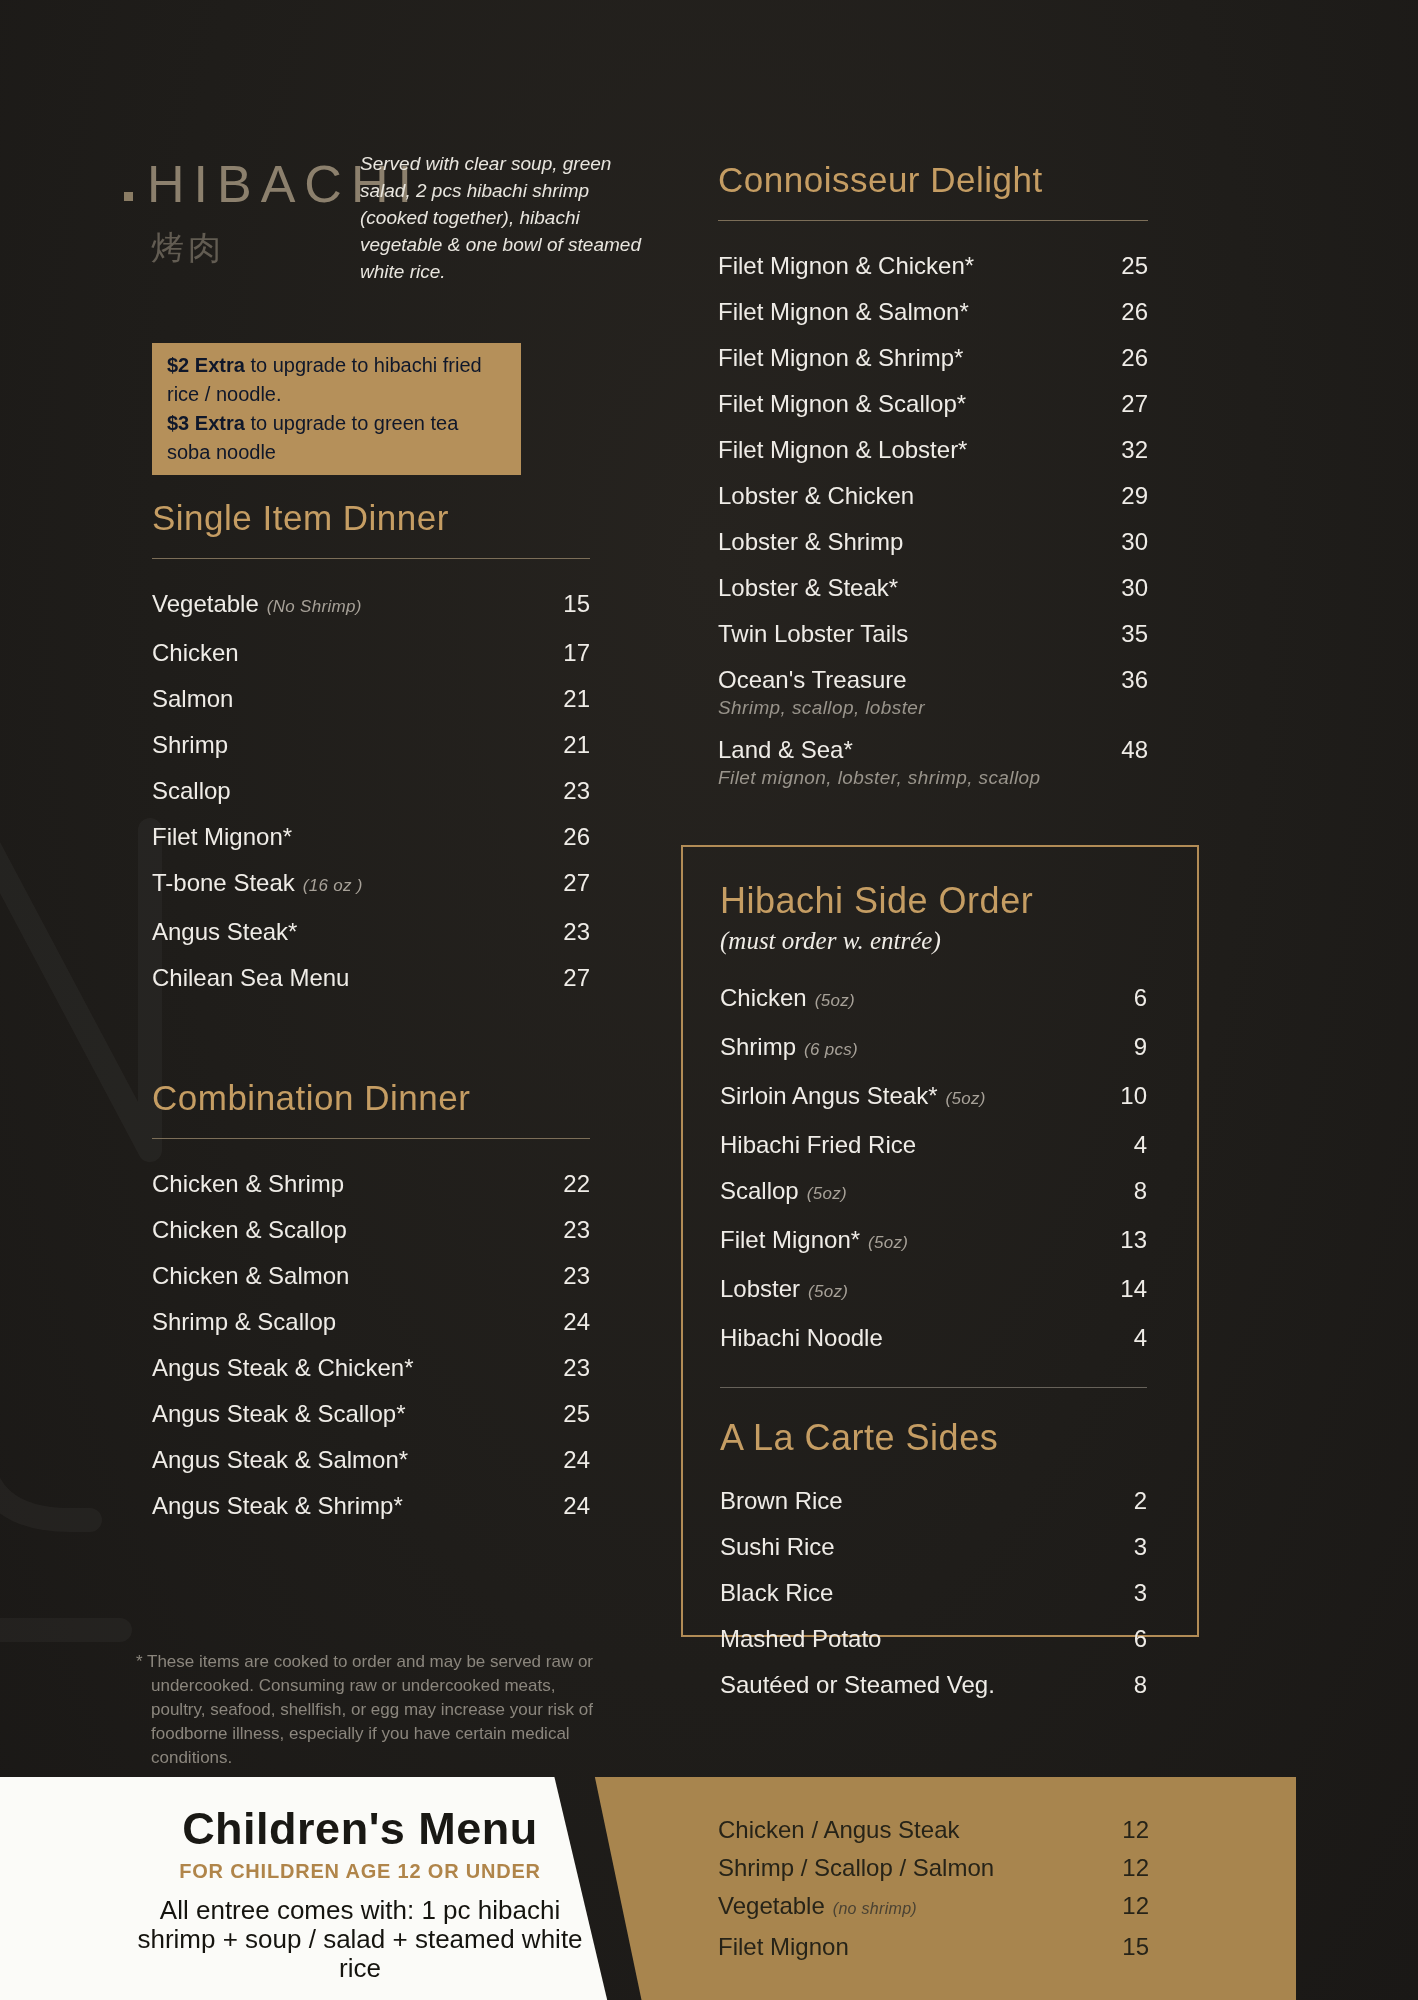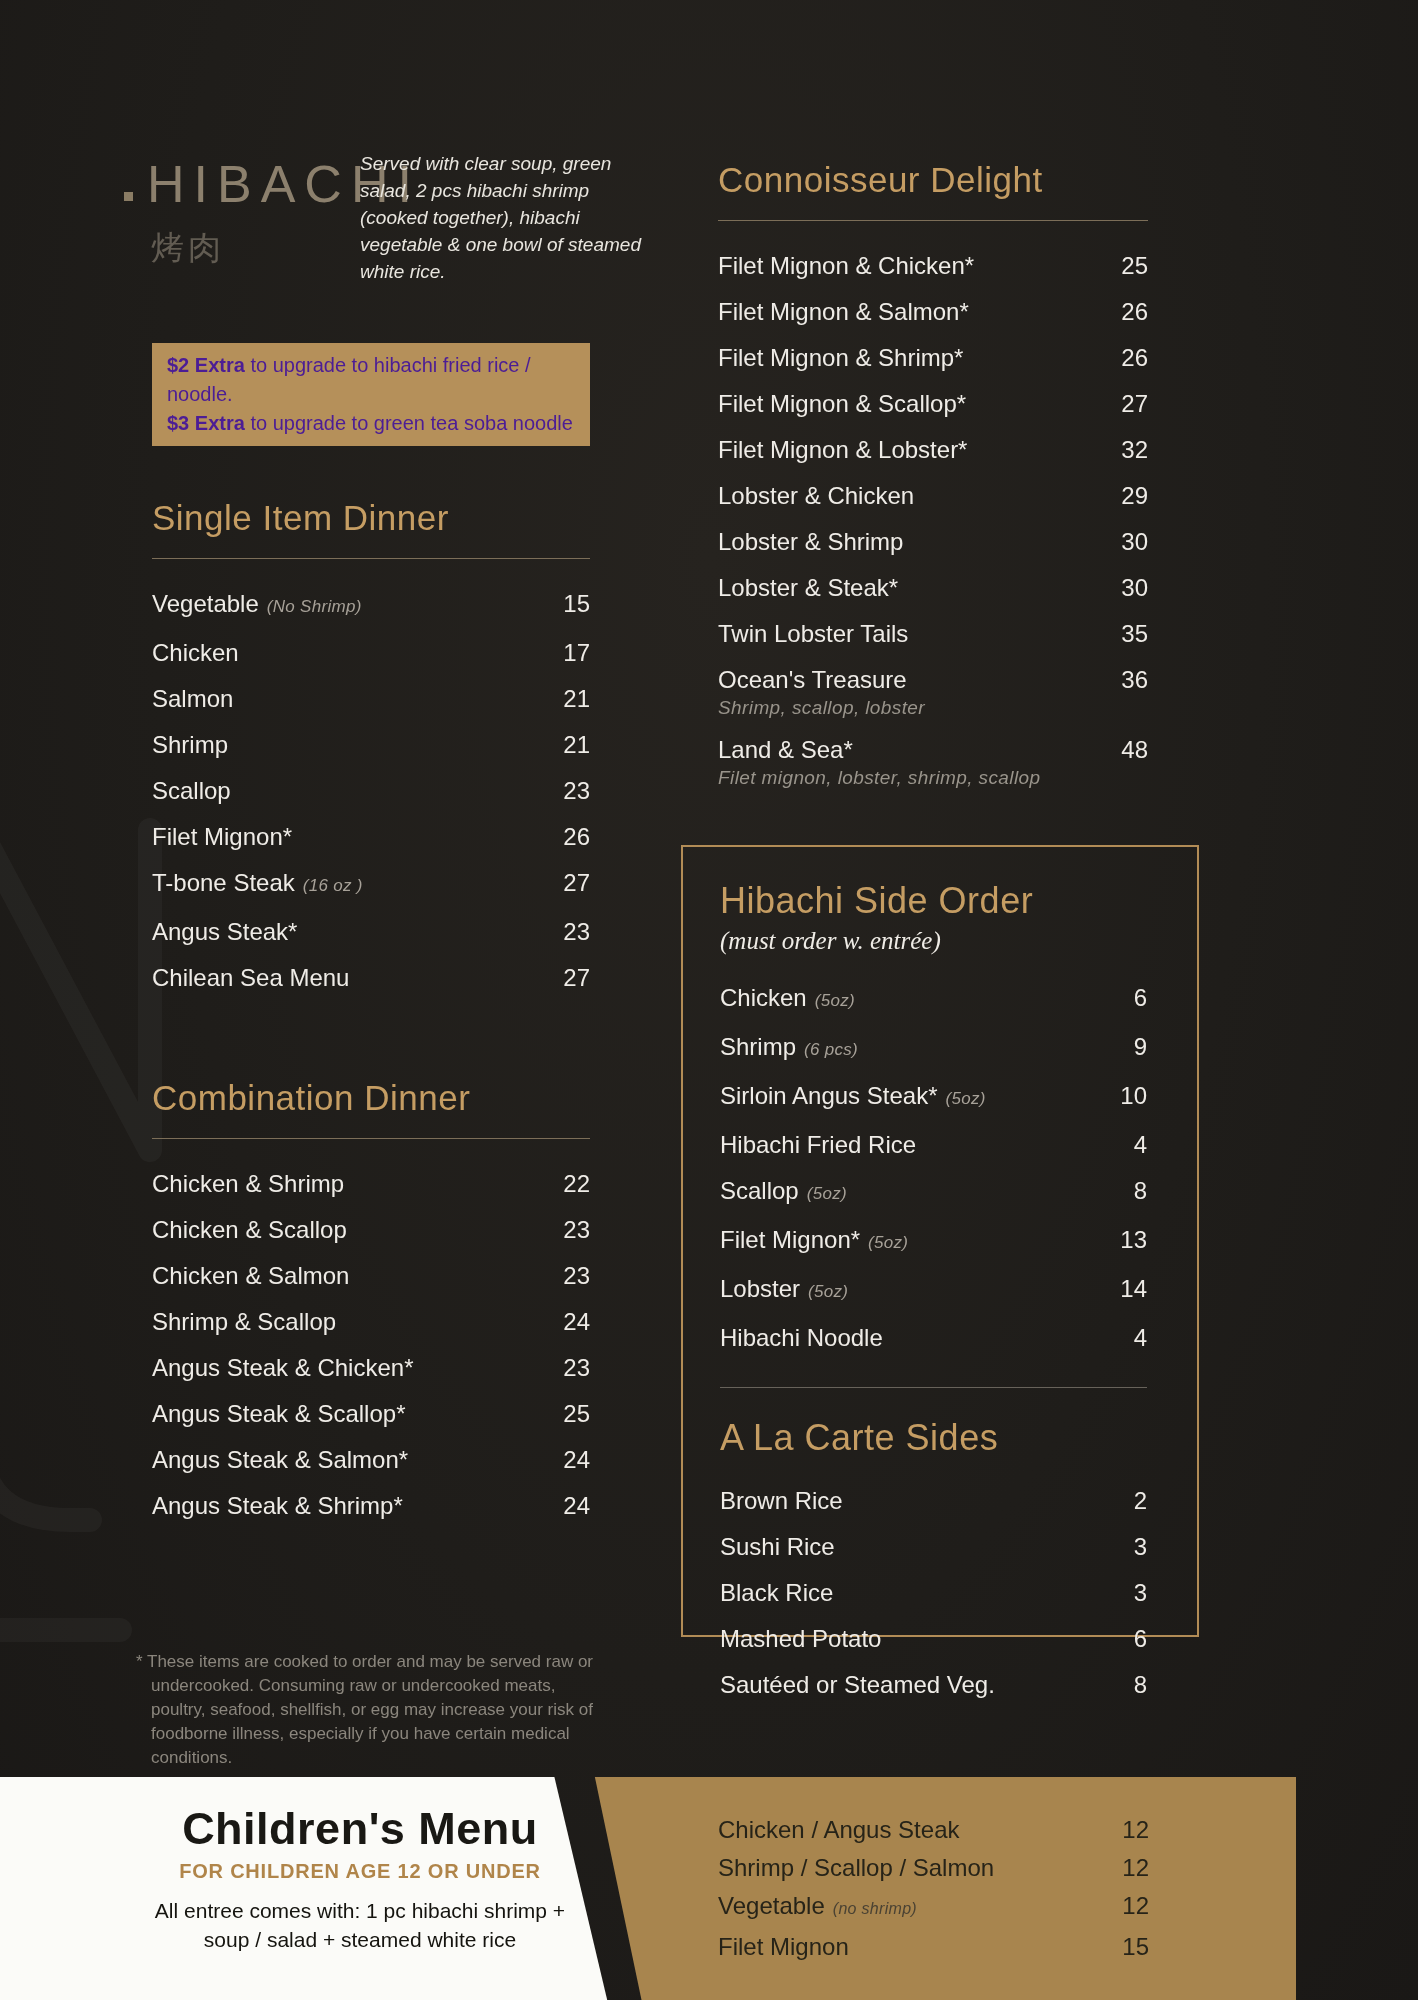--- a/index.html
+++ b/index.html
@@ -12,22 +12,22 @@
   .watermark { position:absolute; left:-60px; top:790px; pointer-events:none; }
 
   
   .brand-bullet { position:absolute; left:124px; top:192px; width:9px; height:9px; background:#8a7c64; }
   .brand-title  { position:absolute; left:147px; top:154px; font-size:52px; font-weight:300;
                   letter-spacing:9px; color:#8c806d; }
   .brand-chinese{ position:absolute; left:151px; top:226px; font-size:33px; color:#625c52; letter-spacing:4px; }
   .brand-desc   { position:absolute; left:360px; top:150px; width:302px; font-size:19px; font-style:italic;
                   line-height:27px; color:#e9e6df; }
 
-  .upgrade-box { position:absolute; left:152px; top:343px; width:438px; background:#b5905a;
-                 color:#4c1d95; font-size:20px; line-height:29px; padding:8px 15px; }
+  .upgrade-box { position:absolute; left:152px; top:343px; width:369px; background:#b5905a;
+                 color:#0f172a; font-size:20px; line-height:29px; padding:8px 15px; }
   .upgrade-box b { font-weight:700; }
 
   
   .menu-section { position:absolute; }
   .section-title { font-size:35px; font-weight:400; letter-spacing:0.5px; color:#c59d63;
                    line-height:36px; padding-bottom:22px; border-bottom:1px solid #7c6e58; }
   .box-title { font-size:36px; font-weight:400; letter-spacing:0.5px; color:#c59d63; line-height:40px; }
   .box-subtitle { font-family:"Liberation Serif", serif; font-style:italic; font-size:25px;
                   color:#efece6; margin-top:6px; }
 
@@ -54,21 +54,21 @@
                clip-path:polygon(45.9% 0, 100% 0, 100% 100%, 49.5% 100%); }
   .gold-list { position:absolute; left:718px; top:38px; width:431px; margin-top:0; }
   .gold-list .menu-row { color:#262318; margin-bottom:8px; }
   .gold-list .item-note { color:#4a4233; font-size:16px; }
 
   .children-box { position:absolute; left:0; top:1777px; width:660px; height:223px; background:#fbfbf8;
                   clip-path:polygon(0 0, 84% 0, 92% 100%, 0 100%); }
   .children-inner { position:absolute; left:130px; top:26px; width:460px; text-align:center; }
   .children-title { font-size:45px; font-weight:700; color:#191814; letter-spacing:0.5px; }
   .children-subtitle { margin-top:5px; font-size:20px; font-weight:700; color:#b0854a; letter-spacing:0.8px; }
-  .children-desc { margin-top:13px; font-size:21px; color:#15140f; line-height:29px; }
+  .children-desc { margin-top:13px; font-size:26px; color:#15140f; line-height:29px; }
 </style>
 </head>
 <body>
 
 <div class="page">
 
   <svg class="watermark" width="300" height="980" viewBox="0 0 300 980">
     <g fill="none" stroke="#ffffff" stroke-opacity="0.035" stroke-width="24" stroke-linecap="round" stroke-linejoin="round">
       <path d="M 40 40 L 40 360 M 40 40 L 210 360 M 210 40 L 210 360"></path>
       <path d="M 40 470 L 40 650 Q 40 730 130 730 L 150 730"></path>

